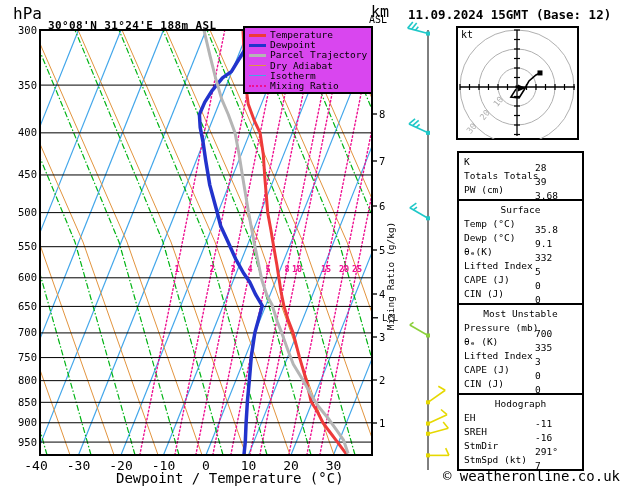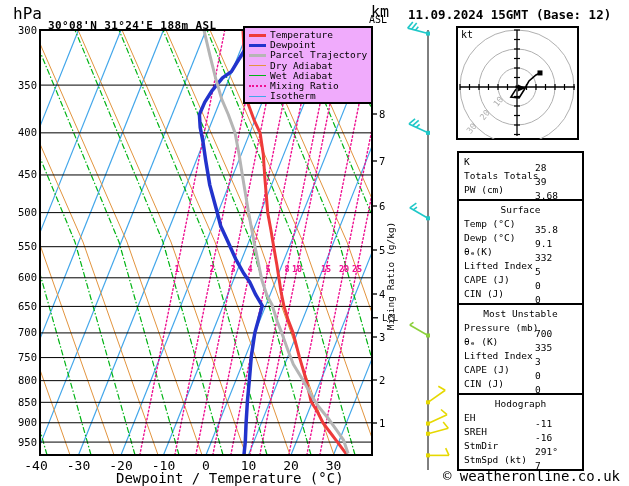--- a/index.html
+++ b/index.html
@@ -7,21 +7,21 @@
          font-family:"DejaVu Sans Mono",monospace;color:#000;}
   .stage svg{position:absolute;left:0;top:0;}
   .abs{position:absolute;white-space:nowrap;}
   .title{left:48px;top:7px;font-size:11px;font-weight:bold;letter-spacing:.4px;margin-top:12px;}
   .date{left:408px;top:7px;font-size:12.5px;font-weight:bold;}
   .hpa{left:13px;top:4px;font-size:16px;}
   .km-unit{left:371px;top:3px;font-size:15px;}
   .asl-unit{left:369px;top:14px;font-size:10px;}
   .xaxis-title{left:116px;top:470px;font-size:14px;}
   .copyright{left:443px;top:468px;font-size:14px;font-weight:normal;}
-  #legend{left:243px;top:26px;width:126px;border:2px solid #000;background:#f0abfc;padding:2px 0 1px 0;}
+  #legend{left:243px;top:26px;width:126px;border:2px solid #000;background:#d946ef;padding:2px 0 1px 0;}
   .lg-row{display:flex;align-items:center;height:10.2px;}
   .lg-swatch{width:17px;margin-left:4px;margin-right:4px;flex:none;}
   .lg-label{font-size:9.5px;line-height:10px;}
   #info-panel{left:457px;top:153px;width:127px;}
   .ip-box{border:2px solid #000;background:#fff;margin-top:-2px;padding:2px 0;}
   .ip-head{text-align:center;font-size:9.5px;height:14px;line-height:14px;}
   .ip-row{position:relative;height:14px;font-size:9.5px;line-height:14px;}
   .ip-label{position:absolute;left:5px;}
   .ip-value{position:absolute;left:76px;margin-top:6px;}
 </style>
@@ -290,30 +290,26 @@
       </div>
       <div class="lg-row">
         <div class="lg-swatch" style="background: rgb(181, 181, 181); height: 3px;"></div>
         <span class="lg-label">Parcel Trajectory</span>
       </div>
       <div class="lg-row">
         <div class="lg-swatch" style="background: rgb(226, 148, 62); height: 1px;"></div>
         <span class="lg-label">Dry Adiabat</span>
       </div>
       <div class="lg-row">
-        <div class="lg-swatch" style="background: rgb(0, 180, 20); height: 1px;"></div>
-        <span class="lg-label">Wet Adiabat</span>
+        <div class="lg-swatch" style="background: rgb(65, 166, 234); height: 1px;"></div>
+        <span class="lg-label">Isotherm</span>
       </div>
       <div class="lg-row">
         <div class="lg-swatch" style="border-top: 2px dotted rgb(238, 15, 144);"></div>
         <span class="lg-label">Mixing Ratio</span>
-      </div>
-      <div class="lg-row">
-        <div class="lg-swatch" style="background: rgb(65, 166, 234); height: 1px;"></div>
-        <span class="lg-label">Isotherm</span>
       </div>
     </div>
   <div class="abs" id="info-panel">
       <div class="ip-box">
         <div class="ip-row">
           <span class="ip-label">K</span>
           <span class="ip-value">28</span>
         </div>
         <div class="ip-row">
           <span class="ip-label">Totals Totals</span>

